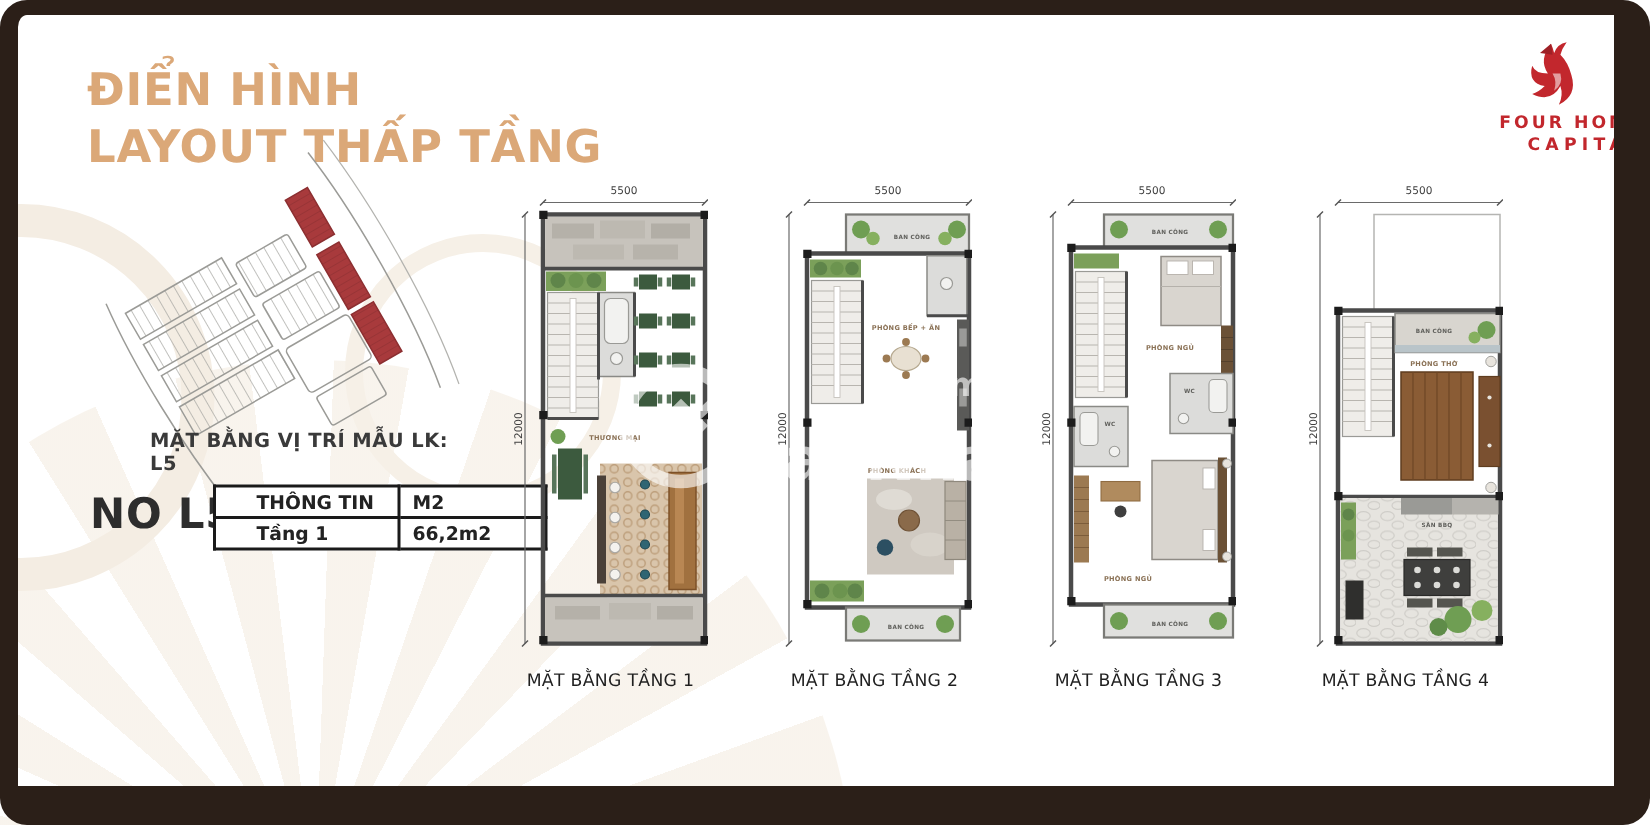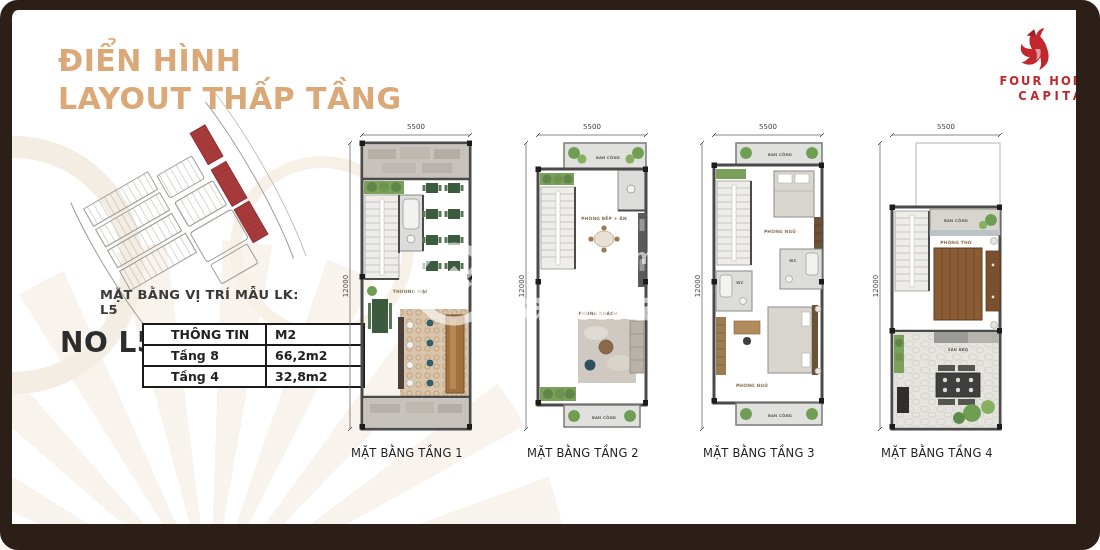--- a/index.html
+++ b/index.html
@@ -117,26 +117,22 @@
 <div class="map-caption">MẶT BẰNG VỊ TRÍ MẪU LK: L5</div>
 
 <div class="unit-code">NO L5</div>
 <table class="info">
   <tbody>
       <tr>
     <td class="c1">THÔNG TIN</td>
     <td class="c2">M2</td>
   </tr>
   <tr>
-    <td class="c1">Tầng 8</td>
+    <td class="c1">Tầng 1</td>
     <td class="c2">66,2m2</td>
-  </tr>
-  <tr>
-    <td class="c1">Tầng 4</td>
-    <td class="c2">32,8m2</td>
   </tr>
 </tbody>
   </table>
 
 <div class="plan-col" style="left:342px;">
   <svg class="plan-svg" width="130" height="320" viewBox="0 0 130 320">
     <defs>
       <pattern id="dots1" width="9" height="9" patternUnits="userSpaceOnUse">
         <circle cx="4.5" cy="4.5" r="2.7" fill="none" stroke="#bb9c78" stroke-width="0.9"></circle>
       </pattern>

